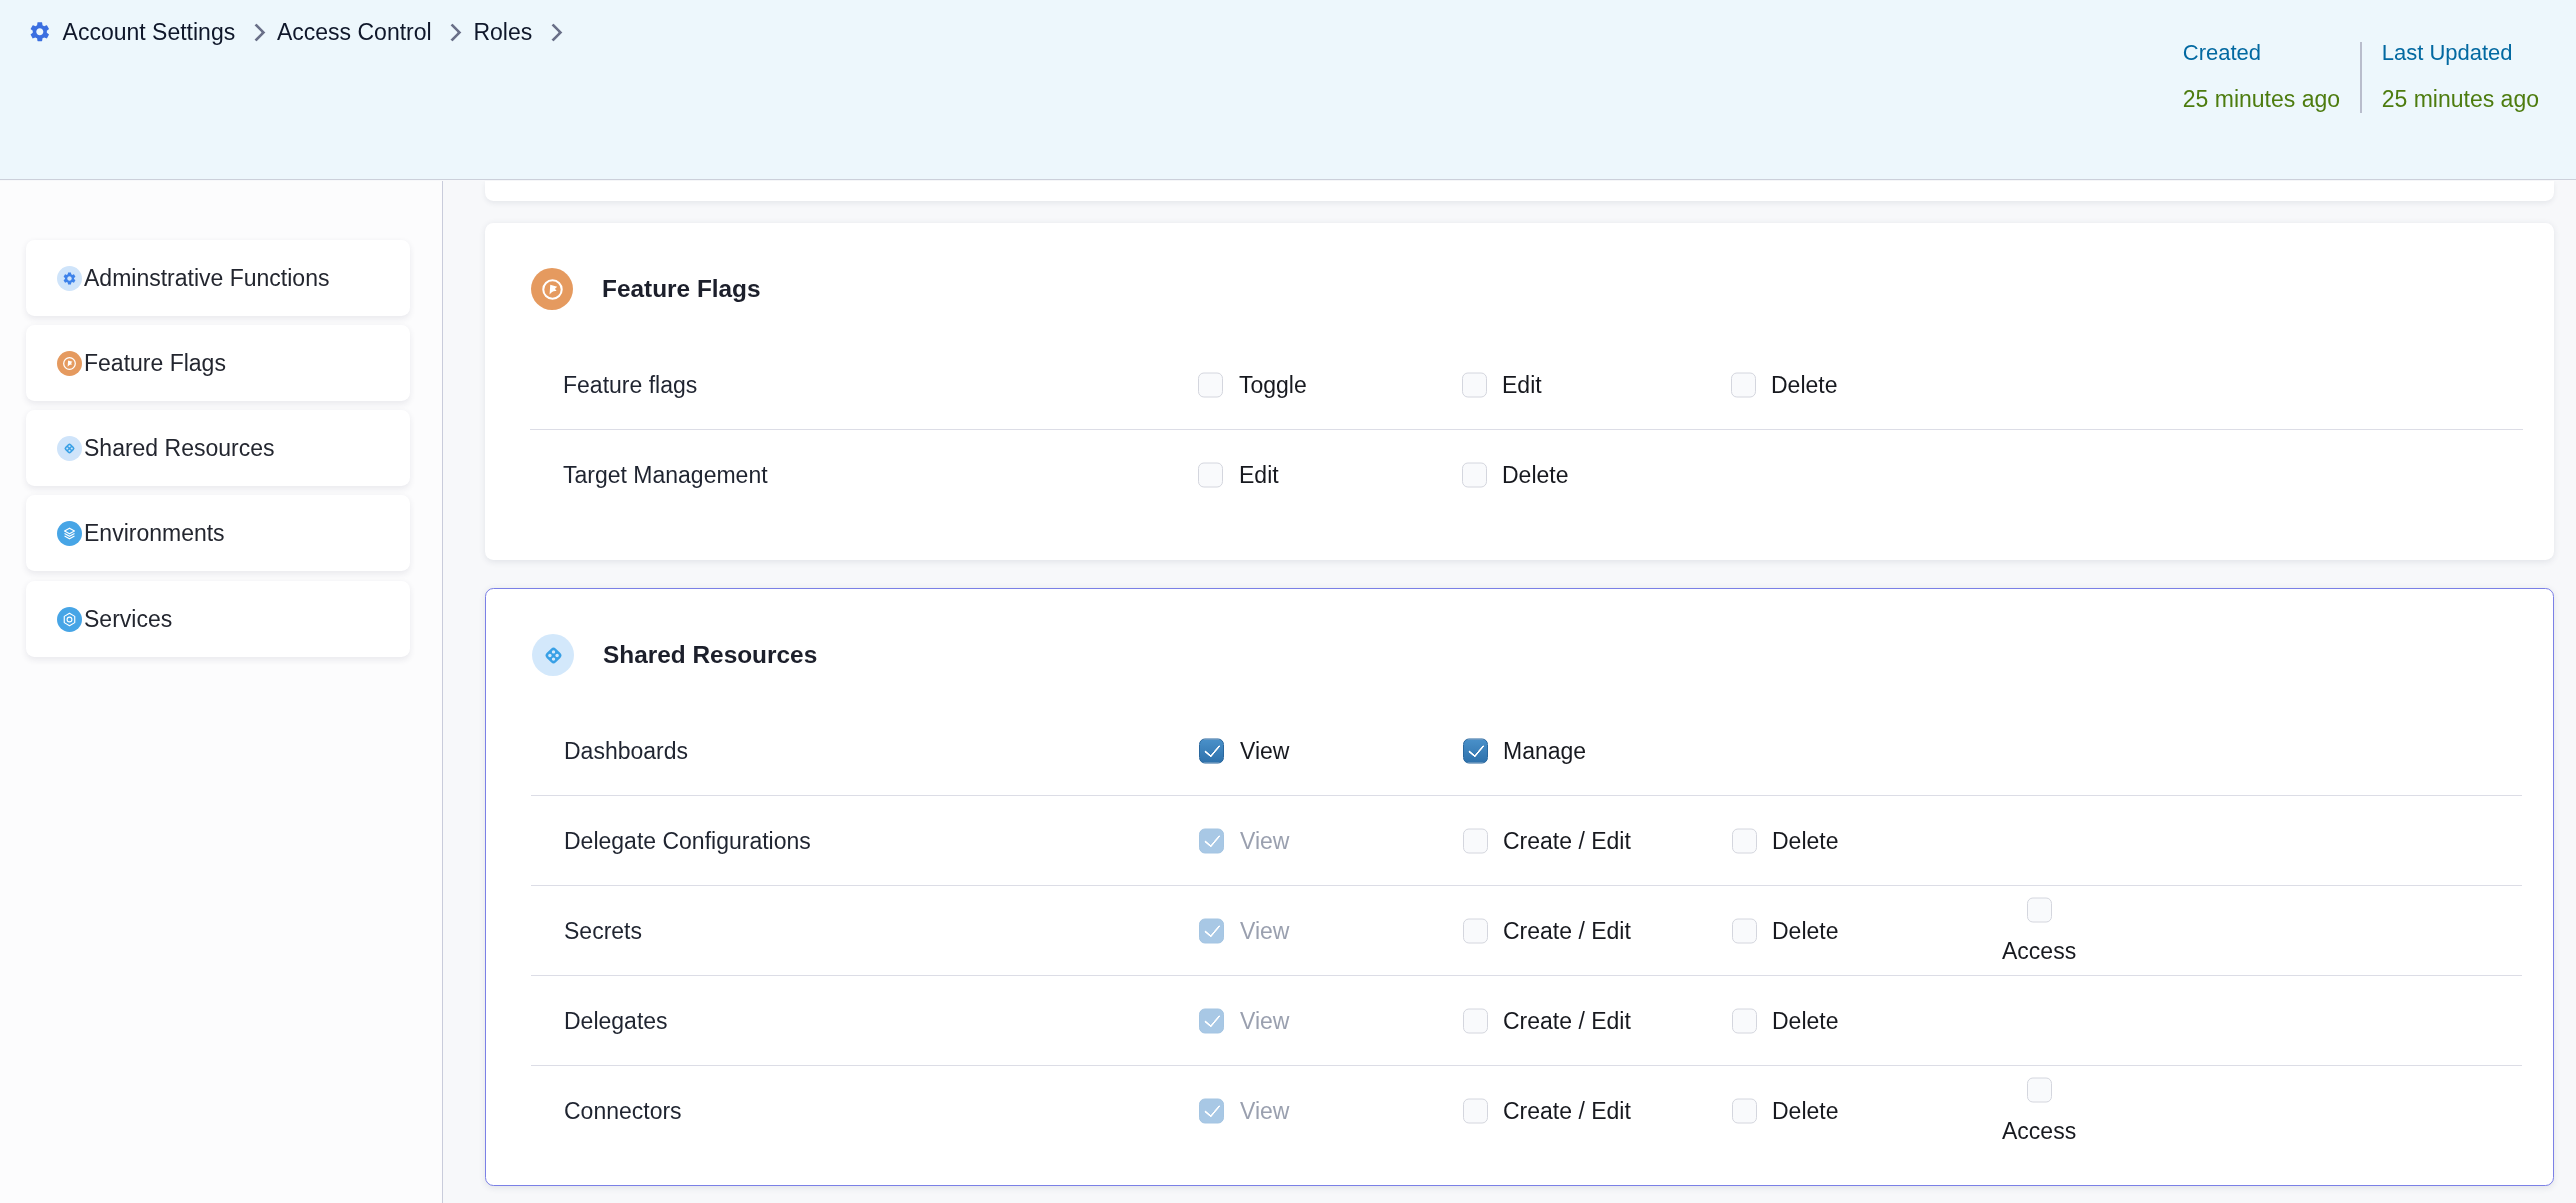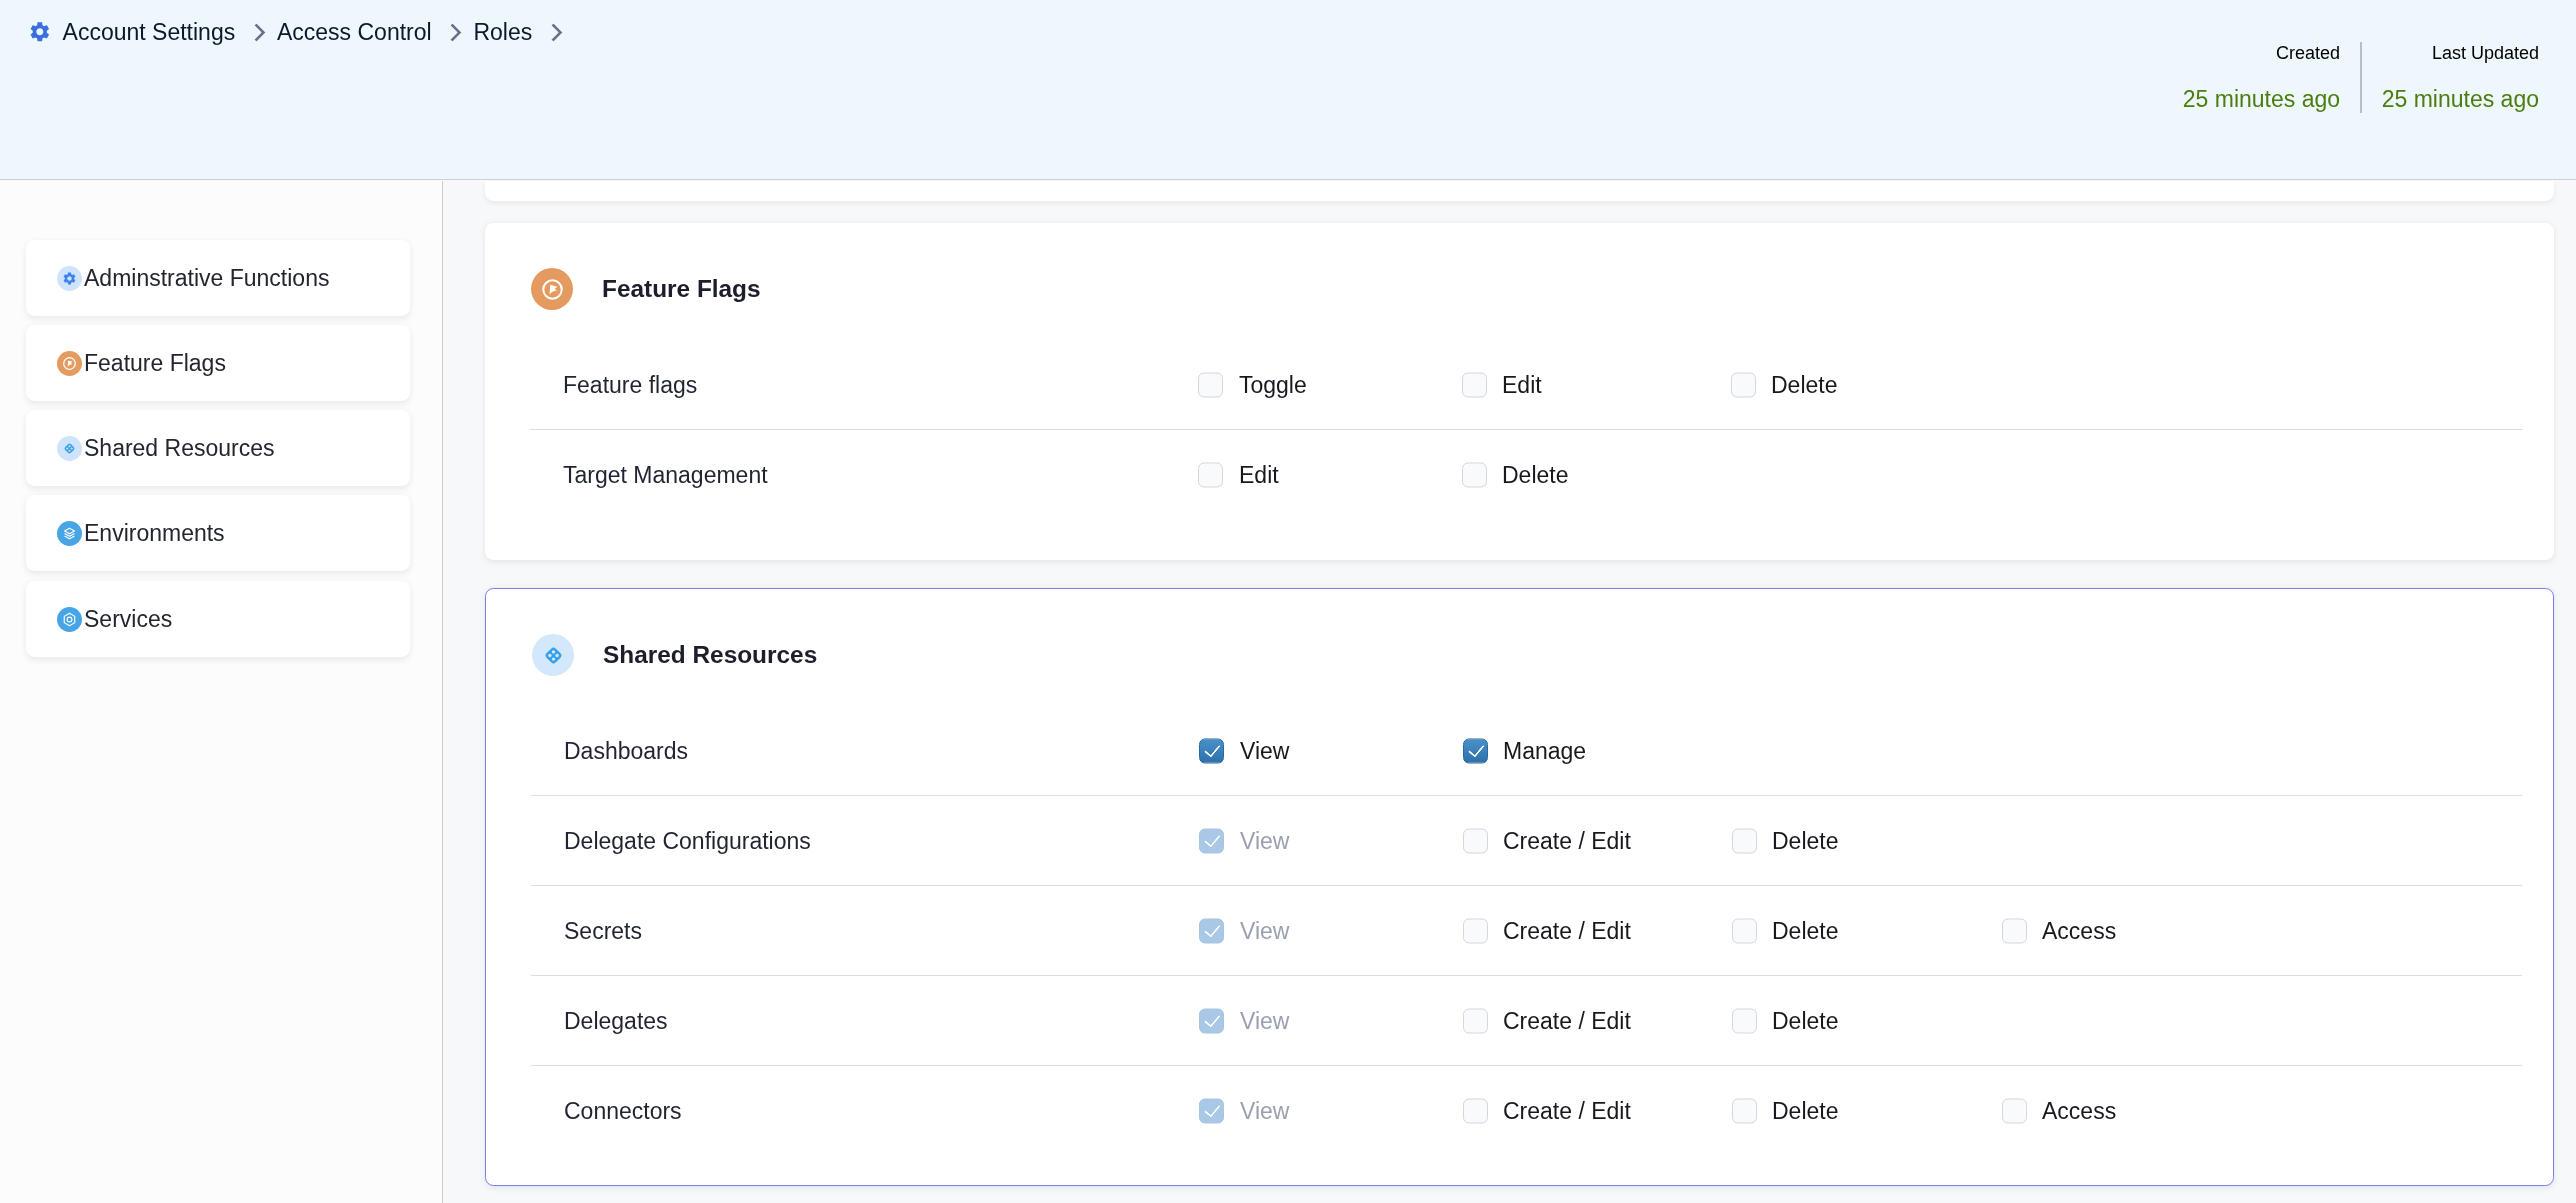--- a/index.html
+++ b/index.html
@@ -10,21 +10,21 @@
   .topbar{position:absolute; left:0; top:0; width:2576px; height:180px; background:#edf7fc; border-bottom:1.7px solid #ccd0da; box-sizing:border-box; z-index:5;}
   .breadcrumb{position:absolute; left:28px; top:13.5px; display:flex; align-items:center; gap:11px; font-size:23px; font-weight:500; color:#3b6fe0; height:37px;}
   .breadcrumb .crumb{color:#0f172a; cursor:pointer; white-space:nowrap;}
   .bc-gear{width:23.6px; height:23.6px; display:block;}
   .bc-chev{width:10px; height:10px; border-top:3px solid #6a7088; border-right:3px solid #6a7088; transform:rotate(45deg); border-radius:0.8px; margin:0 3.4px;}
   .title-row{position:absolute; left:28px; top:71px; display:flex; align-items:center; gap:33px;}
   .crosshair{width:56px; height:56px; display:block;}
   .page-title{font-size:29.5px; font-weight:500; color:#1c1f2b; letter-spacing:0.2px;}
   .meta{position:absolute; top:39px; right:37px; display:flex; align-items:stretch;}
   .meta-col{display:flex; flex-direction:column;}
-  .meta-label{font-size:18px; color:#000000; line-height:28px;text-align:right;}
+  .meta-label{font-size:22px; color:#0369a1; line-height:28px;}
   .meta-value{font-size:23px; color:#4d7c0f; line-height:28px; margin-top:18px; white-space:nowrap;}
   .meta-divider{width:1.7px; background:#b9bdcc; margin:3.4px 20px 0 20px;}
 
   
   .sidebar{position:absolute; left:0; top:181px; width:443px; bottom:0; background:#fcfcfd; border-right:1.7px solid #c9ccdb; box-sizing:border-box;}
   .side-card{position:absolute; left:26px; width:384px; height:76px; background:#ffffff; border-radius:8.4px; box-shadow:0 2.5px 6.7px rgba(40,45,80,.09); display:flex; align-items:center; padding-left:31px; box-sizing:border-box; gap:2px; cursor:pointer;}
   .side-card .label{font-size:23px; color:#23262f;}
   .ic{width:25px; height:25px; border-radius:50%; flex:0 0 auto; display:flex; align-items:center; justify-content:center;}
   .ic svg{display:block;}
   .ic-lightblue{background:#cfe4fa;}
@@ -42,21 +42,21 @@
   .sec-icon{width:42px; height:42px; border-radius:50%; display:flex; align-items:center; justify-content:center; flex:0 0 auto;}
   .sec-icon.orange{background:#e59a5f;}
   .sec-icon.lightblue{background:#d3e8fb;}
   .sec-title{font-size:24.4px; font-weight:600; color:#1c1f2b;}
 
   .rows{position:absolute; left:45px; right:31px; top:117px;}
   .perm-row{position:relative; height:89px;}
   .perm-row + .perm-row{border-top:1.7px solid #dcdde6;}
   .row-label{position:absolute; left:33px; top:50%; transform:translateY(-50%); font-size:23px; color:#1f2430; white-space:nowrap;}
   .perm{position:absolute; top:50%; transform:translateY(-50%); display:flex; align-items:center; gap:15px; cursor:pointer;}
-  .col-0{left:668px;gap:16px;} .col-1{left:932px;} .col-2{left:1201px;} .col-3{left:1471px;}
+  .col-0{left:668px;gap:16px;} .col-1{left:932px;} .col-2{left:1201px;} .col-3{left:1471px;flex-direction:column;}
   .cb{width:25px; height:25px; border-radius:5.9px; box-sizing:border-box; position:relative; flex:0 0 auto;}
   .cb[data-state="unchecked"]{background:#f9fafc; border:1.7px solid #d4d6de;}
   .cb[data-state="checked"]{background:linear-gradient(180deg,#4990c9,#2e71ab); border:1.7px solid #29679e;}
   .cb[data-state="checked-disabled"]{background:#a8c8e5; border:1.7px solid #a5c5e2;}
   .cb[data-state="checked"]::after, .cb[data-state="checked-disabled"]::after{
     content:""; position:absolute; left:7.6px; top:2.5px; width:6.7px; height:12.6px;
     border-right:2.9px solid #fff; border-bottom:2.9px solid #fff; transform:rotate(40deg); border-radius:0.8px;}
   .cb-label{font-size:23px; color:#17191f; white-space:nowrap;}
   .cb[data-state="checked-disabled"] + .cb-label{color:#9aa0af;}
 </style>

